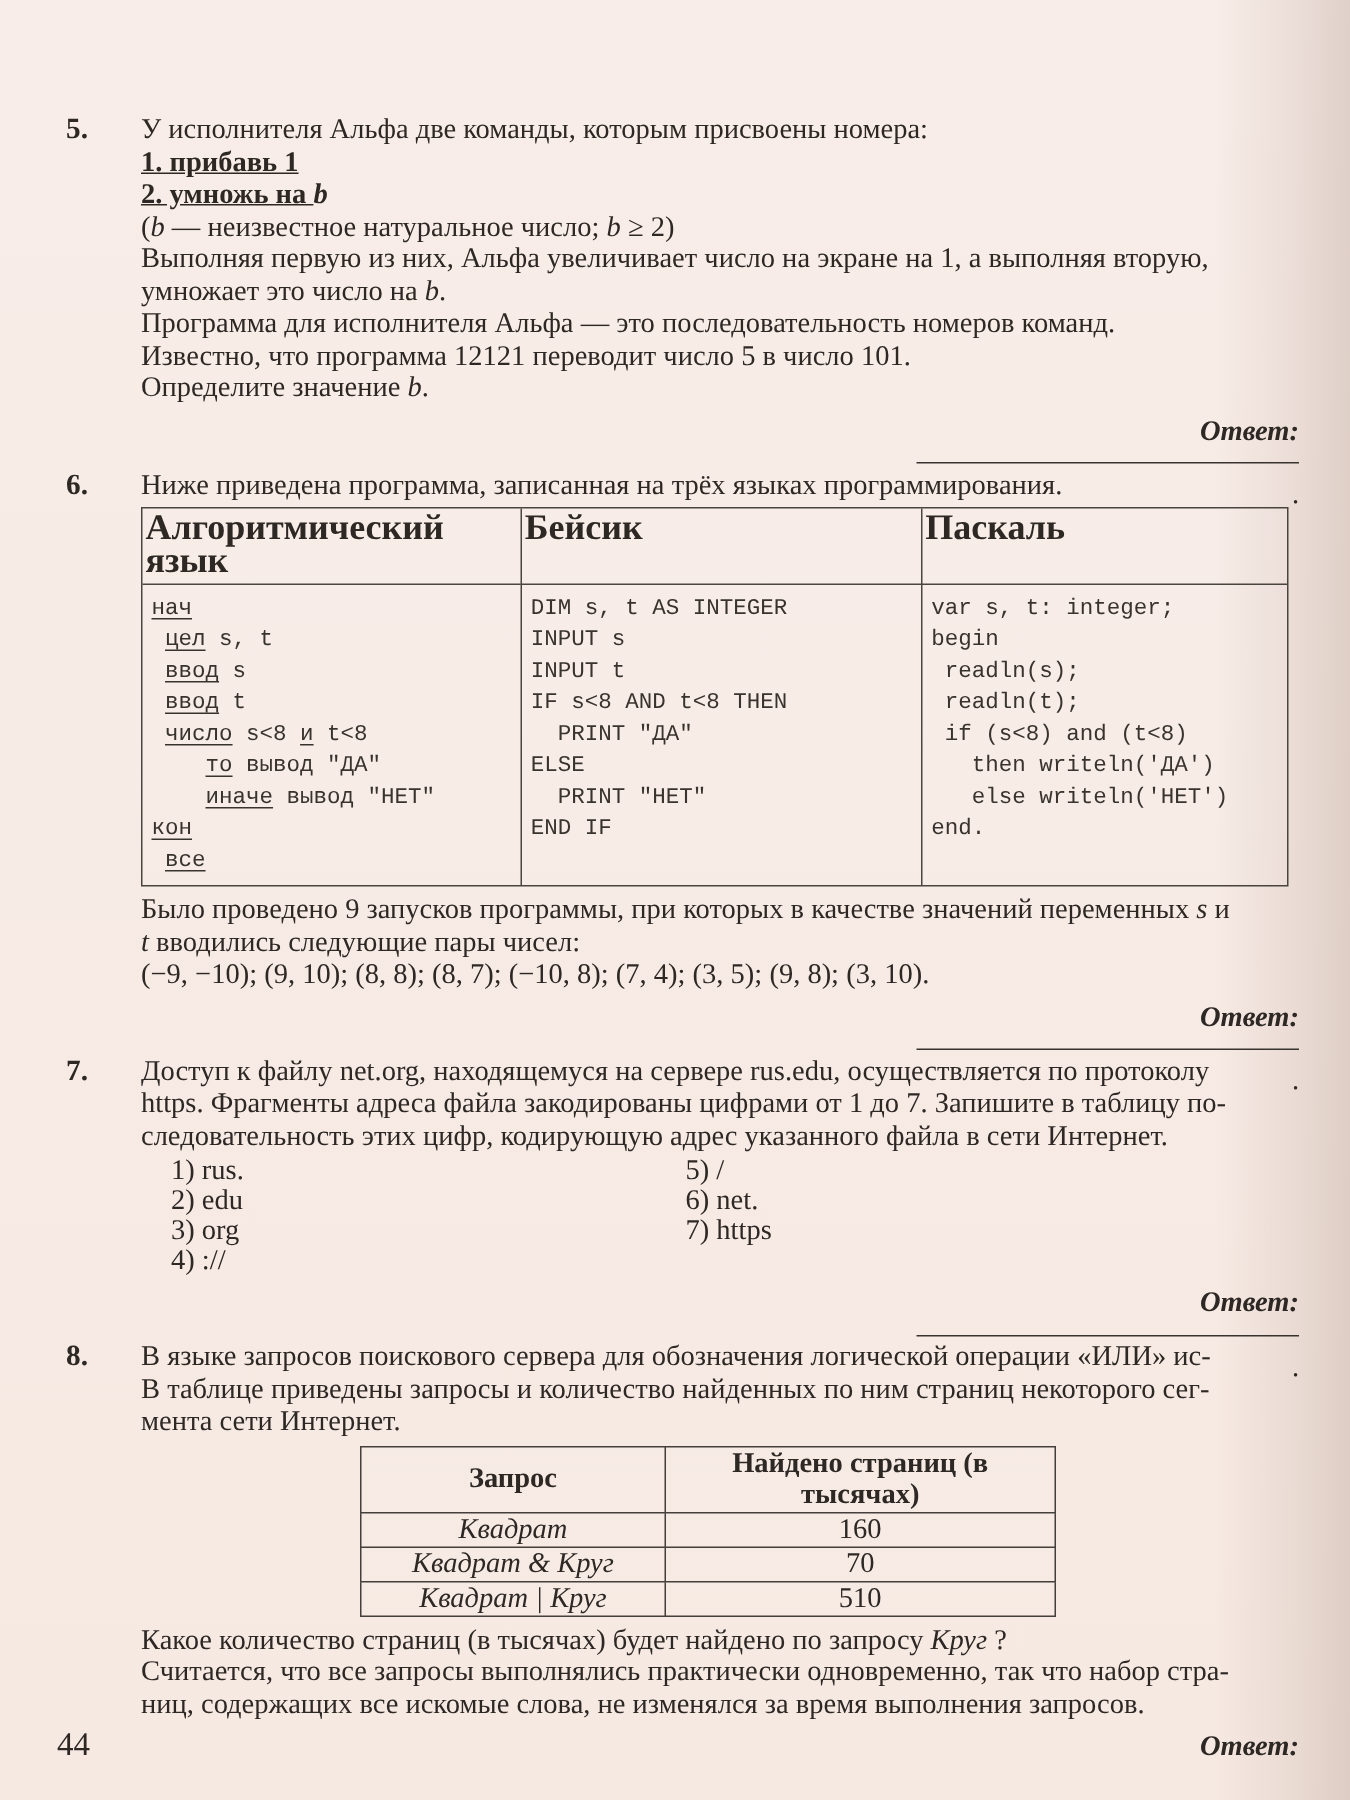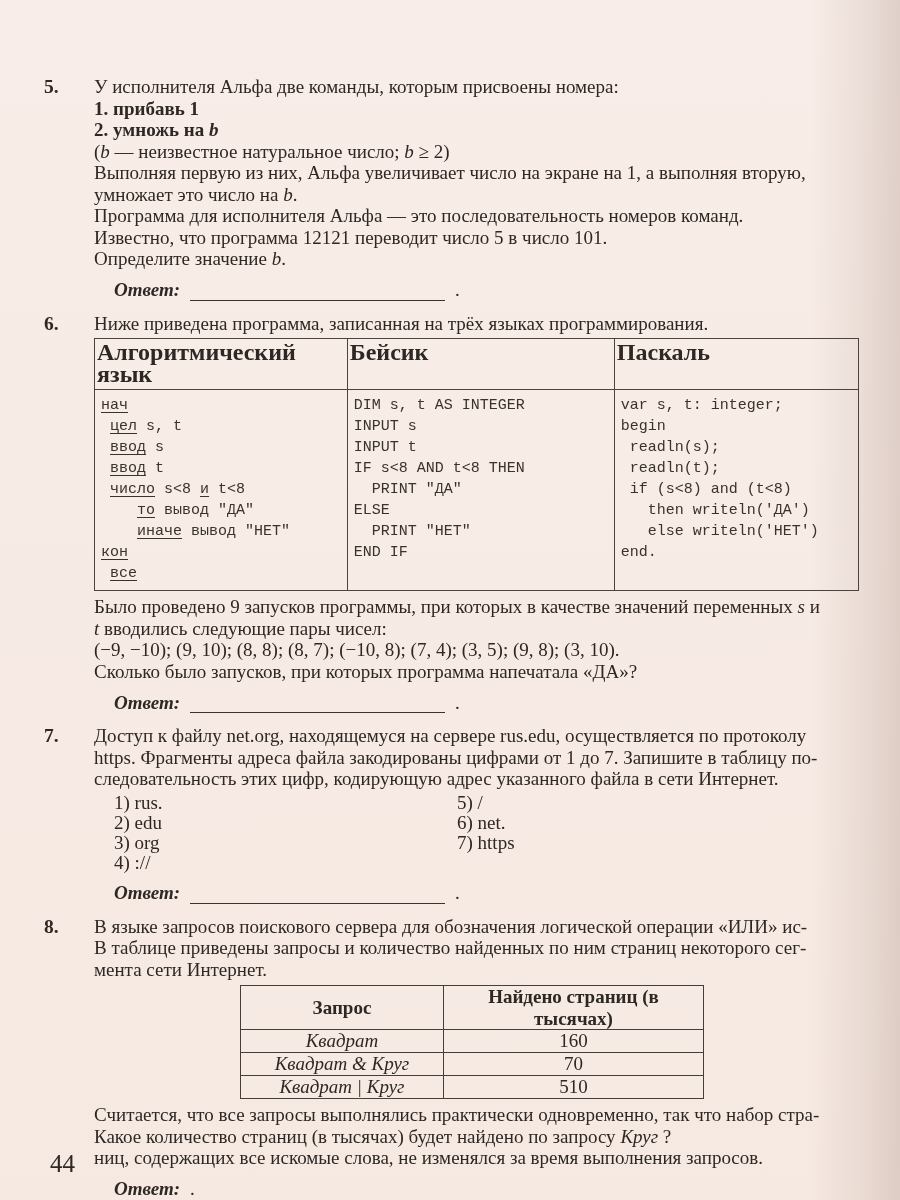--- a/index.html
+++ b/index.html
@@ -12,27 +12,27 @@
     background:
       linear-gradient(90deg, rgba(0,0,0,0) 0%, rgba(0,0,0,0) 90%, rgba(120,85,70,.10) 96%, rgba(110,75,60,.18) 100%),
       linear-gradient(180deg, #f8ede8 0%, #f7ebe5 40%, #f6e9e2 100%);
     color:#2e2825;
   }
   .content{padding:76px 34px 0 44px;}
   .question{display:flex;margin-bottom:12px;}
   .qnum{flex:0 0 50px;width:50px;font-size:19.5px;font-weight:bold;line-height:21.5px;}
   .qbody{flex:1;font-size:19px;line-height:21.5px;}
   .tline{white-space:pre;}
-  .st-b{font-weight:bold;}
+  .st-b{font-weight:bold;text-decoration:underline;}
   .st-i{font-style:italic;}
   .st-bi{font-weight:bold;font-style:italic;}
   .st-u{text-decoration:underline;text-underline-offset:3px;text-decoration-thickness:1px;}
 
   
-  .ansrow{display:flex;align-items:flex-end;gap:10px;margin-top:7px;padding-left:20px;height:24px;}
+  .ansrow{display:flex;align-items:flex-end;gap:10px;margin-top:7px;padding-left:20px;height:24px;flex-direction:column;}
   .anslabel{font-style:italic;font-weight:bold;}
   .ansline{display:inline-block;width:255px;border-bottom:1.4px solid #38332f;height:18px;}
   .ansdot{}
 
   
   .ptable{border:1.6px solid #4a443f;margin-top:4px;width:763px;background:rgba(255,255,255,.06);}
   .prow{display:flex;}
   .pcell-h{font-size:24px;font-weight:bold;text-align:left;padding:3px 2px 4px 2px;border-bottom:1.4px solid #4a443f;}
   .pcol{padding:5px 4px 6px 6px;}
   .c1{flex:0 0 33%;box-sizing:border-box;}
@@ -51,21 +51,21 @@
 
   
   .stable{width:464px;margin-left:146px;margin-top:5px;border:1.8px solid #443f3a;border-collapse:collapse;background:rgba(255,255,255,.05);}
   .stable td,.stable th{border:1px solid #443f3a;font-size:19px;padding:0 4px;height:22px;text-align:center;vertical-align:middle;}
   .stable th{font-weight:bold;height:24px;border-bottom:1.6px solid #443f3a;}
   .col-query{width:201px;}
   .col-pages{width:261px;}
   .qcell{font-style:italic;}
 
   .postblock{margin-top:5px;}
-  .pagenum{position:absolute;left:50px;top:1150px;font-size:25px;color:#2e2825;}
+  .pagenum{position:absolute;left:38px;top:1150px;font-size:22px;color:#2e2825;}
 </style>
 </head>
 <body>
 
 <div class="page">
   <div class="content">
 
     <section class="question">
       <div class="qnum">5.</div>
       <div class="qbody">
@@ -129,21 +129,20 @@
    else writeln('НЕТ')
 end.</pre>
             </div>
           </div>
         </div>
 
         <div class="postblock">
           <div class="tline"><span>Было проведено 9 запусков программы, при которых в качестве значений переменных </span><span class="st-i">s</span><span> и</span></div>
           <div class="tline"><span class="st-i">t</span><span> вводились следующие пары чисел:</span></div>
           <div class="tline"><span>(−9, −10); (9, 10); (8, 8); (8, 7); (−10, 8); (7, 4); (3, 5); (9, 8); (3, 10).</span></div>
-          <div class="tline"><span>Сколько было запусков, при которых программа напечатала «ДА»?</span></div>
         </div>
         <div class="ansrow">
           <span class="anslabel">Ответ:</span>
           <span class="ansline"></span>
           <span class="ansdot">.</span>
         </div>
       </div>
     </section>
 
     <section class="question">
@@ -200,22 +199,22 @@
             <td>70</td>
           </tr>
           <tr>
             <td class="qcell">Квадрат | Круг</td>
             <td>510</td>
           </tr>
           </tbody>
         </table>
 
         <div class="postblock">
+          <div class="tline"><span>Какое количество страниц (в тысячах) будет найдено по запросу </span><span class="st-i">Круг</span><span> ?</span></div>
           <div class="tline"><span>Считается, что все запросы выполнялись практически одновременно, так что набор стра-</span></div>
-          <div class="tline"><span>Какое количество страниц (в тысячах) будет найдено по запросу </span><span class="st-i">Круг</span><span> ?</span></div>
           <div class="tline"><span>ниц, содержащих все искомые слова, не изменялся за время выполнения запросов.</span></div>
         </div>
         <div class="ansrow">
           <span class="anslabel">Ответ:</span>
 
           <span class="ansdot">.</span>
         </div>
       </div>
     </section>
 

